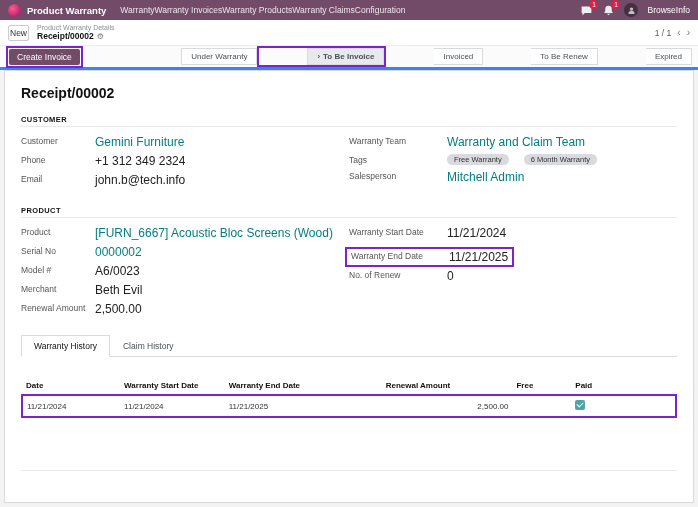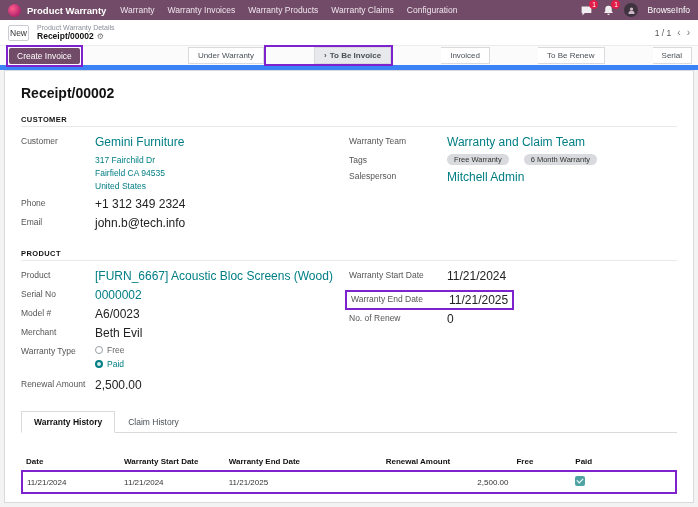--- a/index.html
+++ b/index.html
@@ -5,21 +5,21 @@
   * { margin:0; padding:0; box-sizing:border-box; }
   html,body { width:698px; height:507px; overflow:hidden; background:#f3f3f4;
     font-family:"Liberation Sans", sans-serif; color:#374151; }
 
   
   .navbar { height:20px; background:#714B67; display:flex; align-items:center;
     padding:0 8px; gap:6px; }
   .logo { width:13px; height:13px; border-radius:50%;
     background:radial-gradient(circle at 35% 35%, #ff5c8a, #b3266e 70%); flex:0 0 auto; }
   .brand { color:#fff; font-size:9.5px; font-weight:bold; margin-right:8px; white-space:nowrap; }
-  .nav-menu { display:flex; gap:13px; flex:1; }
+  .nav-menu { display:flex; flex:1; }
   .nav-item { color:#f1e6ee; font-size:8.5px; white-space:nowrap; cursor:pointer; }
   .nav-right { display:flex; align-items:center; gap:9px; }
   .nav-ico { position:relative; width:13px; height:13px; }
   .nav-ico svg { width:13px; height:13px; display:block; }
   .badge { position:absolute; top:-4px; right:-5px; min-width:9px; height:9px;
     background:#e11d48; color:#fff; border-radius:5px; font-size:6.5px; line-height:9px;
     text-align:center; padding:0 1px; }
   .avatar { width:14px; height:14px; border-radius:50%; background:#3f3340;
     display:flex; align-items:center; justify-content:center; }
   .avatar svg { width:9px; height:9px; }
@@ -34,21 +34,21 @@
   .bc-parent { font-size:7px; color:#8a8f98; cursor:pointer; }
   .bc-current-row { display:flex; align-items:center; gap:3px; }
   .bc-current { font-size:8.5px; color:#111; font-weight:bold; }
   .gear { font-size:8px; color:#777; cursor:pointer; }
   .pager { margin-left:auto; display:flex; align-items:center; gap:6px;
     font-size:8.5px; color:#555; }
   .pager .chev { cursor:pointer; color:#777; font-size:10px; }
 
   
   .action-bar { background:#fbfbfc; display:flex; align-items:center; padding:3px 6px;
-    border-bottom:5px solid #3b82f6; height:24px; }
+    border-bottom:3px solid #3b82f6; height:24px; }
   .annot { border:2px solid #7e22ce; padding:1px; display:inline-flex; }
   .btn-primary { background:#714B67; color:#fff; border:none; border-radius:2px;
     font-size:8.5px; padding:3px 8px; cursor:pointer; white-space:nowrap; }
   .statusbar { margin-left:auto; display:flex; align-items:stretch; }
   .stage { font-size:8px; color:#495057; background:#fff; border:1px solid #d8dadd;
     border-left:none; padding:3px 9px; cursor:pointer; display:flex; align-items:center; gap:3px;
     white-space:nowrap;margin-left:48px; }
   .stage:first-child { border-left:1px solid #d8dadd; }
   .stage.active { background:#e7e9ed; font-weight:bold; }
   .stage-annot { border:2px solid #7e22ce; display:inline-flex; margin:-2px 0; z-index:1; }
@@ -79,21 +79,21 @@
   .rdot { width:8px; height:8px; border-radius:50%; border:1px solid #9aa0a6; background:#fff; }
   .radio-opt.sel .rdot { border:2px solid #017E84; background:#fff; box-shadow:inset 0 0 0 1.5px #fff, inset 0 0 0 4px #017E84; }
   .radio-opt .rlabel { font-size:8.5px; color:#666; }
   .radio-opt.sel .rlabel { color:#017E84; }
 
   
   .tabs { display:flex; border-bottom:1px solid #d8dadd; margin-top:4px; }
   .tab { font-size:8.5px; padding:5px 12px; color:#495057; cursor:pointer;
     border:1px solid transparent; border-bottom:none; margin-bottom:-1px; }
   .tab.active { background:#fff; border-color:#d8dadd; border-bottom:1px solid #fff;
-    font-weight:bold; color:#111; }
+    font-weight:normal; color:#111; }
 
   table.hist { width:100%; border-collapse:collapse; margin-top:20px; }
   table.hist th { font-size:8px; color:#111; text-align:left; font-weight:bold;
     padding:4px 4px; border-bottom:1px solid #c4c7cb; }
   table.hist td { font-size:8px; color:#333; padding:4px 4px; }
   th.num, td.num { text-align:right; }
   tr.hl td { border-top:2px solid #7e22ce; border-bottom:2px solid #7e22ce; cursor:pointer; }
   tr.hl td:first-child { border-left:2px solid #7e22ce; }
   tr.hl td:last-child { border-right:2px solid #7e22ce; }
   .checkbox { width:10px; height:10px; border-radius:2px; background:#5f9ea0;
@@ -164,40 +164,35 @@
     <div class="statusbar">
       <span class="stage">Under Warranty</span>
       <span class="stage-annot">
         <span class="stage active">
             <span>›</span>
             <span>To Be Invoice</span>
           </span>
       </span>
       <span class="stage">Invoiced</span>
       <span class="stage">To Be Renew</span>
-      <span class="stage">Serial</span>
+      <span class="stage">Expired</span>
     </div>
   </div>
 
   <div class="sheet">
     <h1 class="rec-title">Receipt/00002</h1>
 
     <div class="section-title">CUSTOMER</div>
     <hr class="sep">
 
     <div class="two-col">
       <div class="col">
         <div class="field">
           <span class="flabel">Customer</span>
           <span class="fval link">Gemini Furniture</span>
-        </div>
-        <div class="addr">
-          <div>317 Fairchild Dr</div>
-          <div>Fairfield CA 94535</div>
-          <div>United States</div>
         </div>
         <div class="field">
           <span class="flabel">Phone</span>
           <span class="fval">+1 312 349 2324</span>
         </div>
         <div class="field">
           <span class="flabel">Email</span>
           <span class="fval">john.b@tech.info</span>
         </div>
       </div>
@@ -233,33 +228,20 @@
           <span class="flabel">Serial No</span>
           <span class="fval link">0000002</span>
         </div>
         <div class="field">
           <span class="flabel">Model #</span>
           <span class="fval">A6/0023</span>
         </div>
         <div class="field">
           <span class="flabel">Merchant</span>
           <span class="fval">Beth Evil</span>
-        </div>
-        <div class="field">
-          <span class="flabel">Warranty Type</span>
-          <span>
-            <span class="radio-opt">
-              <span class="rdot"></span>
-              <span class="rlabel">Free</span>
-            </span>
-            <span class="radio-opt sel">
-              <span class="rdot"></span>
-              <span class="rlabel">Paid</span>
-            </span>
-          </span>
         </div>
         <div class="field">
           <span class="flabel">Renewal Amount</span>
           <span class="fval">2,500.00</span>
         </div>
       </div>
       <div class="col right">
         <div class="field">
           <span class="flabel">Warranty Start Date</span>
           <span class="fval">11/21/2024</span>

